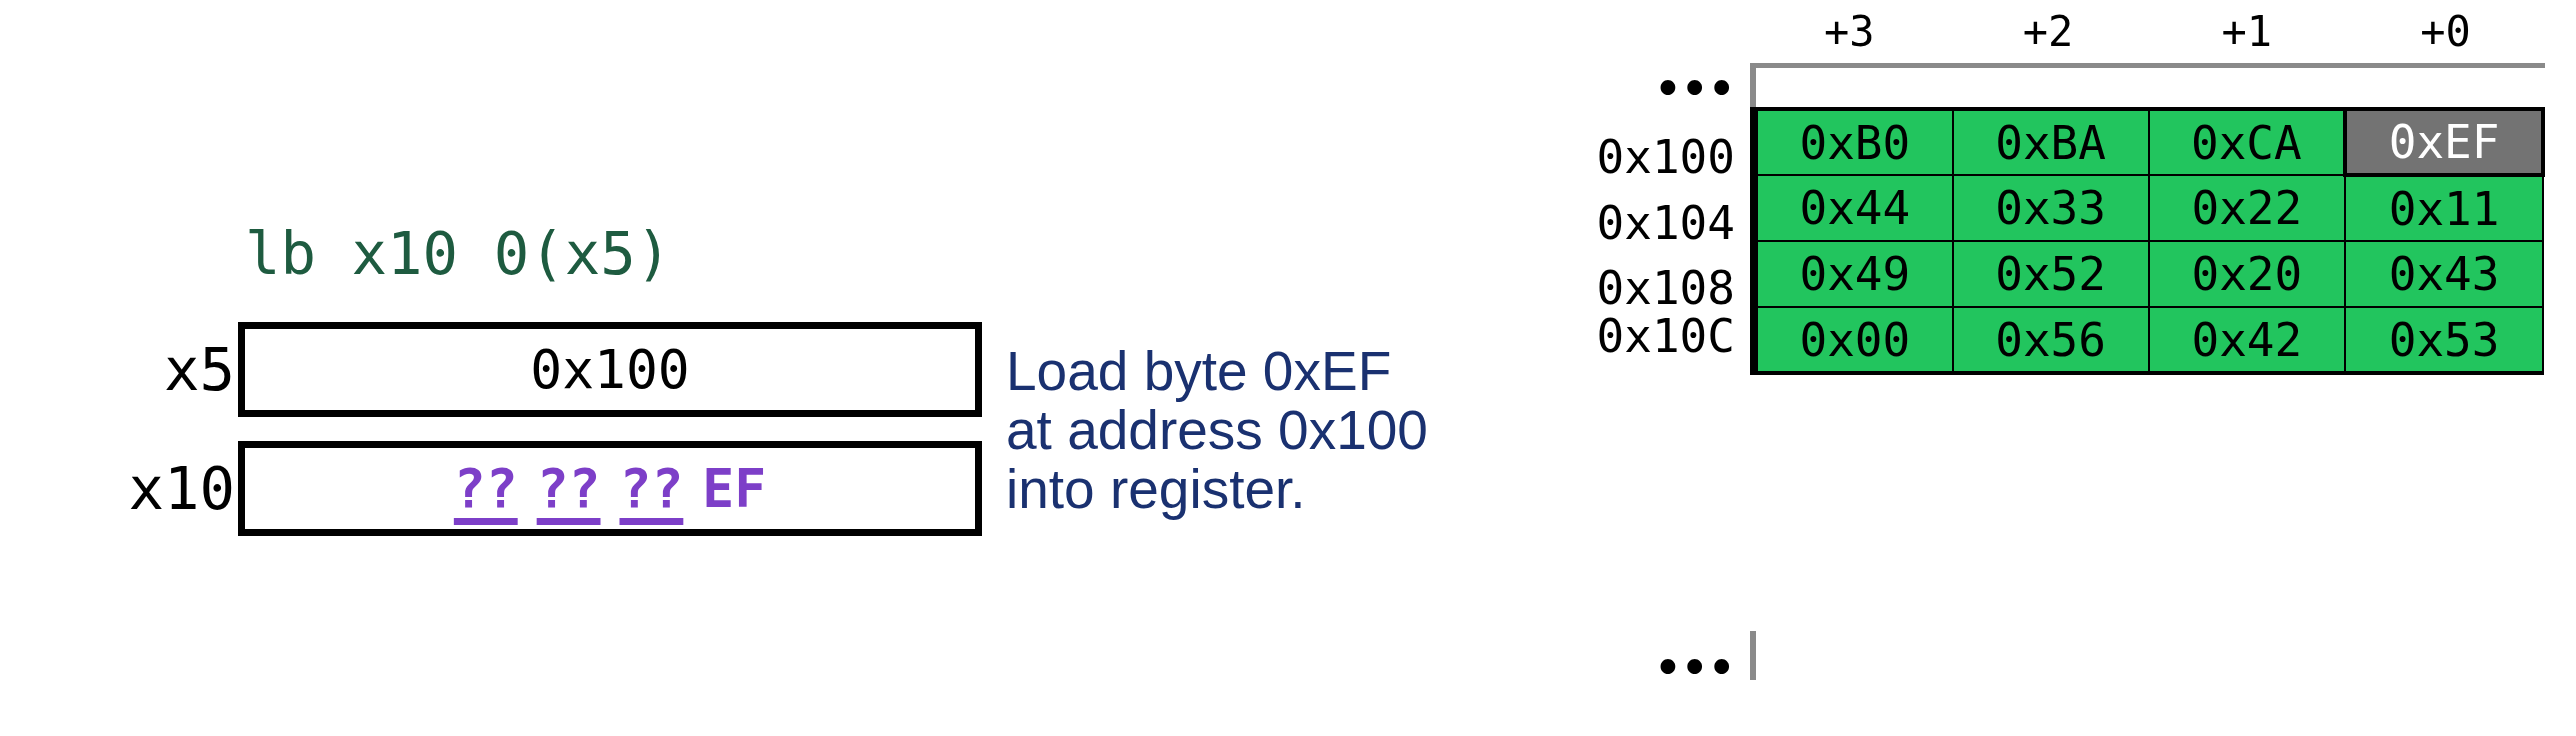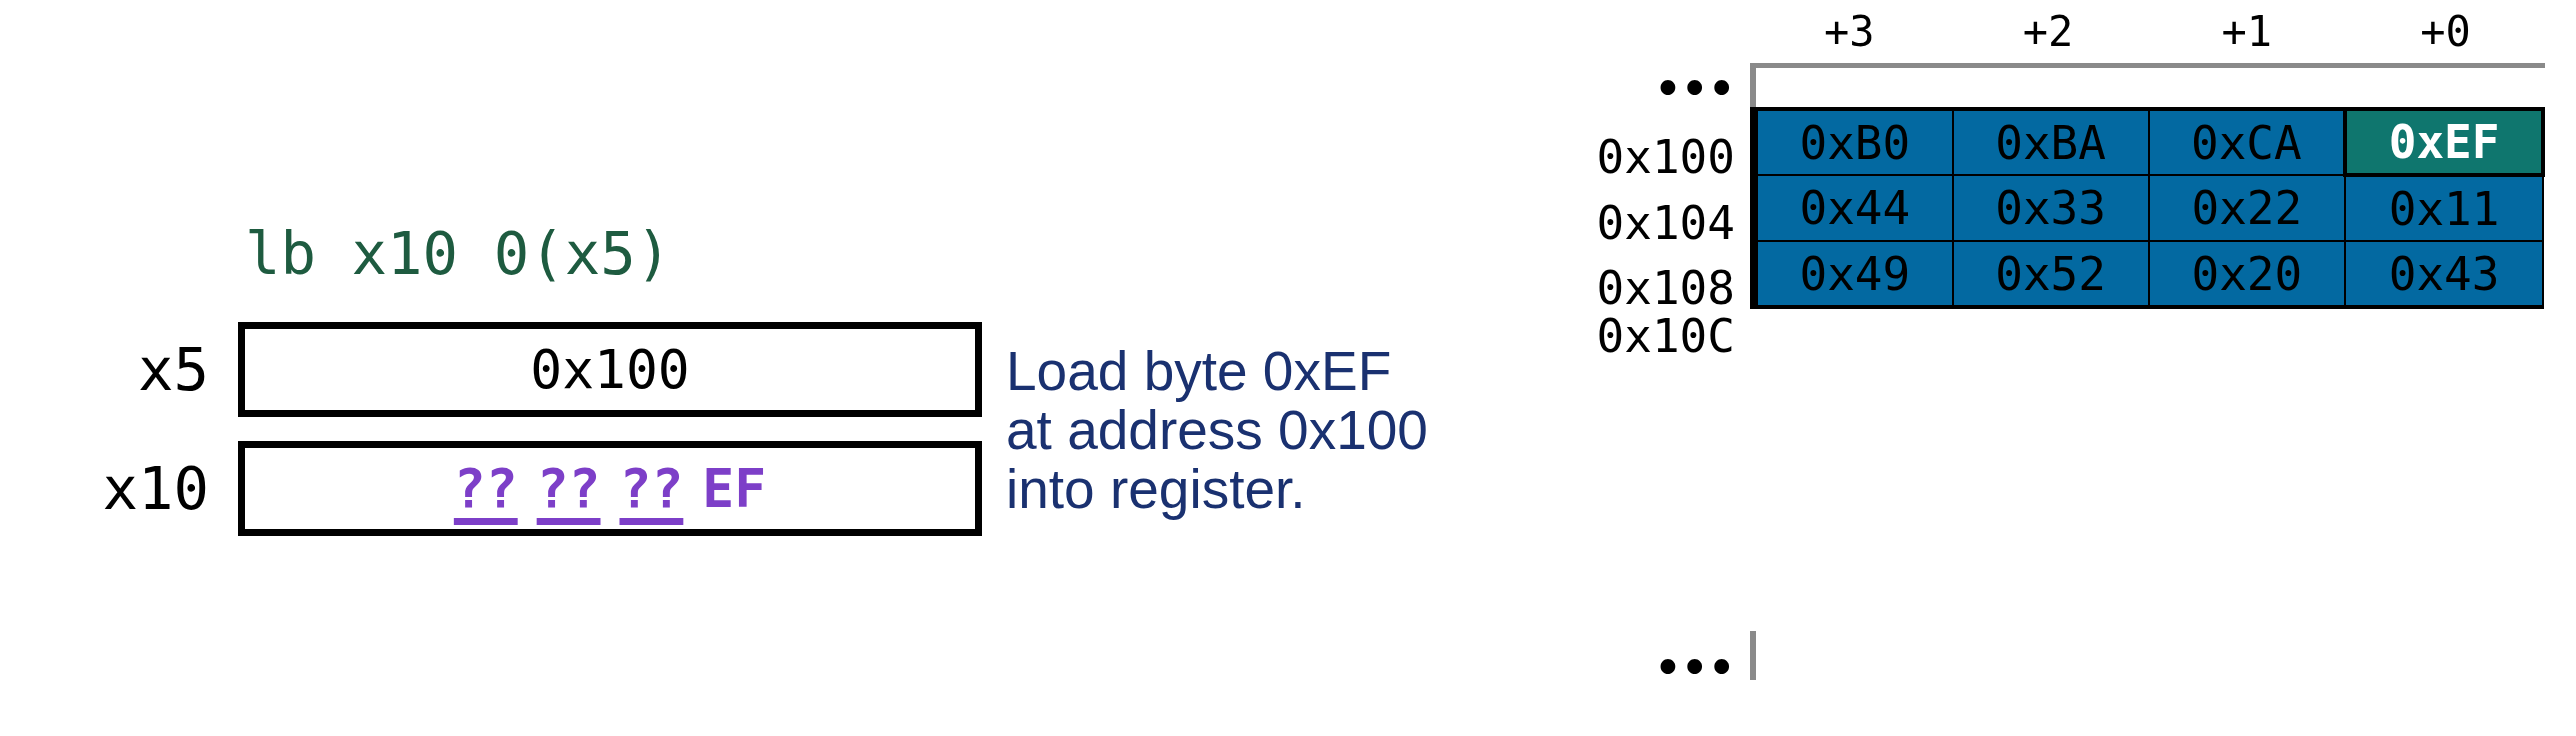--- a/index.html
+++ b/index.html
@@ -46,21 +46,21 @@
   #reg-row-x5  { top: 322px; }
   #reg-row-x10 { top: 441px; align-items: center; }
 
   .reg-label {
     font-family: "DejaVu Sans Mono", monospace;
     font-size: 59px;
     line-height: 1;
     color: #000000;
     width: 181px;
     text-align: right;
-    padding-right: 29px;
+    padding-right: 3px;
     box-sizing: border-box;
     flex: none;
   }
 
   .reg-box {
     width: 744px;
     height: 95px;
     border: 7.6px solid #000000;
     box-sizing: border-box;
     background: #ffffff;
@@ -188,27 +188,27 @@
   #mem-grid tr { height: 66px; }
   #mem-grid td {
     width: 199px;
     border: 2.9px solid #000000;
     text-align: center;
     vertical-align: middle;
     font-family: "DejaVu Sans Mono", monospace;
     font-size: 46px;
     line-height: 1;
     color: #000000;
-    background: #0369a1;
+    background: #22c55e;
     padding: 0;
   }
   #mem-grid td.highlight {
-    background: #0f766e;
+    background: #737373;
     color: #ffffff;
-    font-weight: bold;
+    font-weight: normal;
     border: 4.8px solid #000000;
   }
 </style>
 </head>
 <body>
 
 <div id="left-panel">
 
   <div id="instruction-text">lb x10 0(x5)</div>
 
@@ -266,19 +266,25 @@
         <td>0x33</td>
         <td>0x22</td>
         <td>0x11</td>
       </tr>
       <tr>
         <td>0x49</td>
         <td>0x52</td>
         <td>0x20</td>
         <td>0x43</td>
       </tr>
+      <tr>
+        <td>0x00</td>
+        <td>0x56</td>
+        <td>0x42</td>
+        <td>0x53</td>
+      </tr>
     </tbody>
   </table>
 
   <div class="ellipsis-label" style="top:647px">•••</div>
   <div id="band-bottom"></div>
 </div>
 
 
 </body></html>

